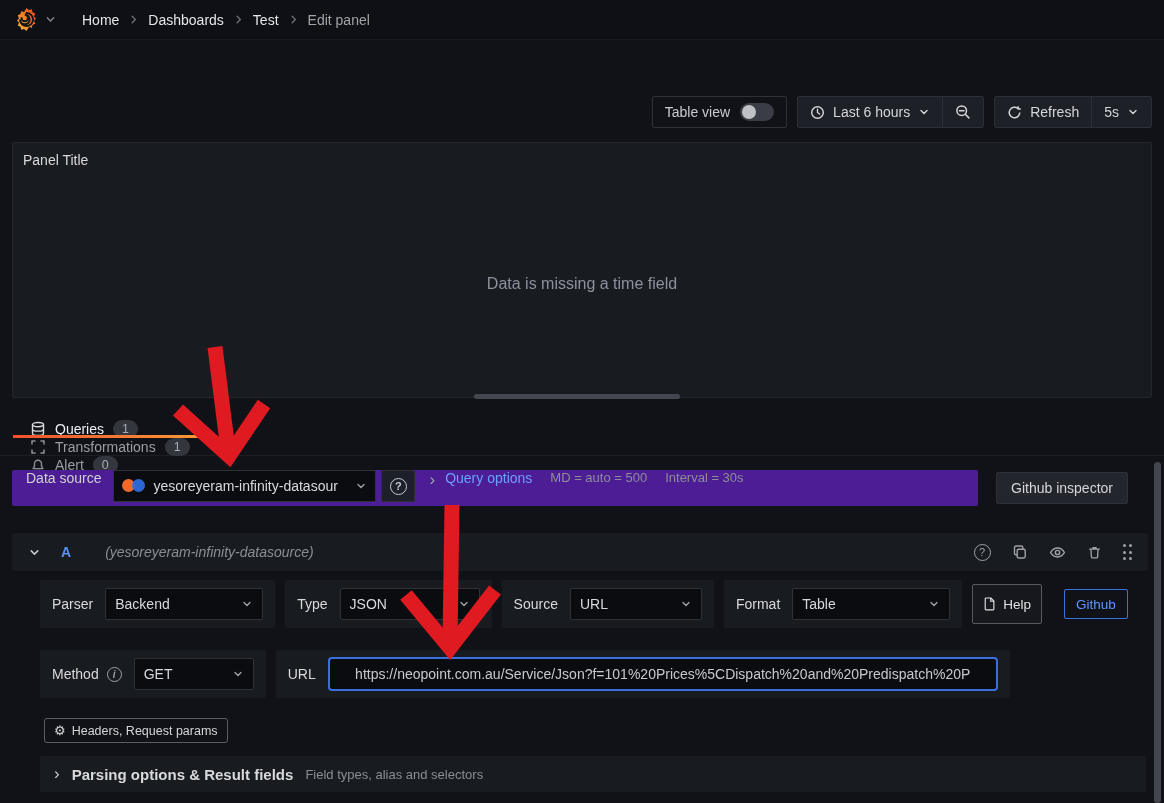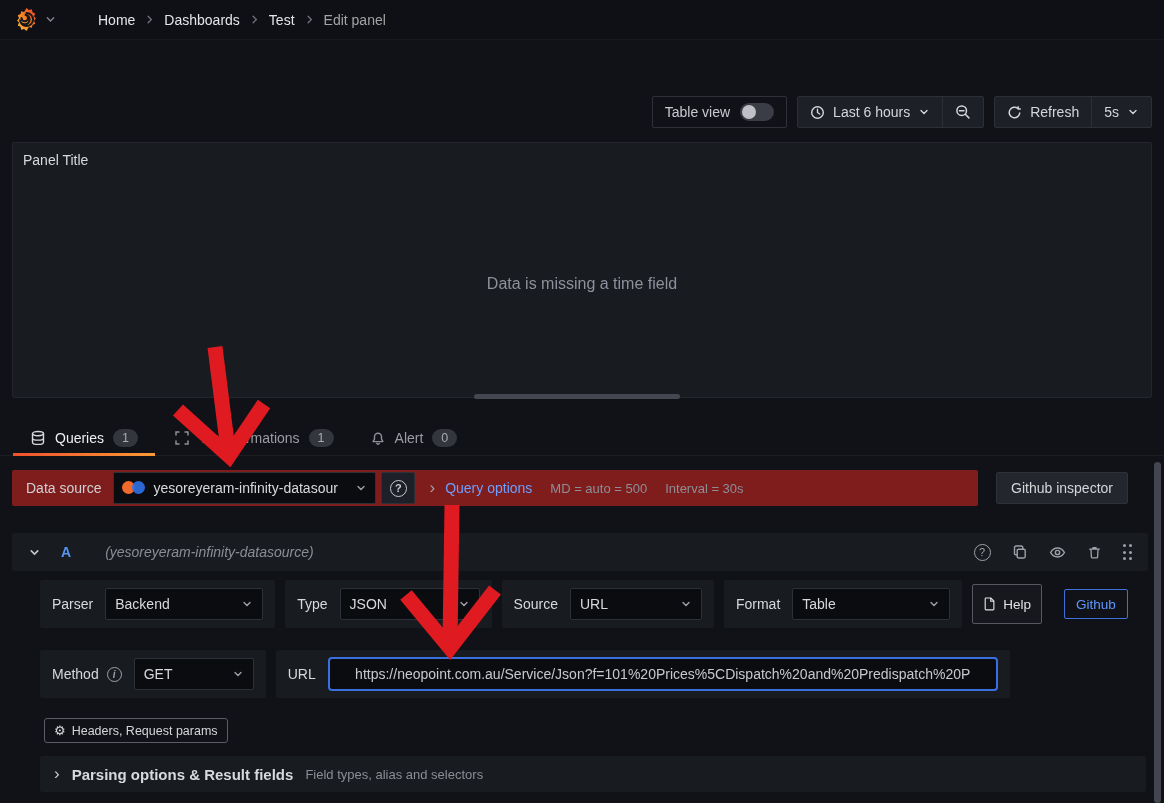--- a/index.html
+++ b/index.html
@@ -7,21 +7,21 @@
   #app {
     position:relative; width:1164px; height:803px; overflow:hidden;
     background:#111217; font-family:"Liberation Sans", sans-serif;
     color:#ccccdc; font-size:14px;
   }
   svg { display:block; }
 
   
   .topnav { position:absolute; left:0; top:0; width:100%; height:40px;
     background:#0e1015; border-bottom:1px solid rgba(255,255,255,0.04);
-    display:flex; align-items:center; padding:0 14px;gap:16px; }
+    display:flex; align-items:center; padding:0 14px; }
   .logo-wrap { display:flex; align-items:center; gap:4px; cursor:pointer; }
   .logo-caret { color:#83858d; margin-left:2px; }
   .breadcrumb { display:flex; align-items:center; gap:9px; margin-left:26px; }
   .crumb { color:#e4e5e9; font-weight:500; text-decoration:none; cursor:pointer; }
   .crumb.current { color:#a3a3a3; cursor:default; }
   .crumb-sep { color:#6d7078; display:flex; }
 
   
   .toolbar { position:absolute; top:96px; right:12px; height:32px;
     display:flex; align-items:flex-start; gap:10px; }
@@ -43,36 +43,36 @@
   
   .panel { position:absolute; left:12px; right:12px; top:142px; height:256px;
     background:#181b1f; border:1px solid #24262d; border-radius:2px; }
   .panel-title { position:absolute; left:10px; top:9px; font-weight:500; color:#d8d9dd; }
   .panel-msg { position:absolute; left:0; right:0; top:132px; text-align:center;
     font-size:16px; color:#8e909d; }
   .resize-handle { position:absolute; top:394px; left:474px; width:206px; height:5px;
     border-radius:3px; background:#44474f; cursor:row-resize; }
 
   
-  .tabs { position:absolute; left:12px; top:420px; height:36px; display:flex; }
+  .tabs { position:absolute; left:12px; top:420px; height:36px; display:flex;flex-direction:column; }
   .tabbar-line { position:absolute; left:0; top:455px; width:100%; height:1px;
     background:rgba(255,255,255,0.05); }
   .tab { display:flex; align-items:center; gap:9px; padding:0 18px;
     color:#9b9da4; position:relative; cursor:pointer; }
   .tab .ticon { display:flex; color:#8e9097; }
   .tab.active { color:#eceff3; }
   .tab.active .ticon { color:#d8d9dd; }
   .tab.active::after { content:""; position:absolute; left:1px; right:1px; bottom:0;
     height:3px; background:linear-gradient(90deg,#f0522c,#fb9a36); }
   .badge { background:#33363d; color:#a9abb3; border-radius:11px;
     padding:2px 9px; font-size:12.5px; }
 
   
   .qtoolbar { position:absolute; left:12px; top:470px; width:966px; height:36px;
-    background:#7f1d1d; border-radius:2px; display:flex; align-items:center;
+    background:#4c1d95; border-radius:2px; display:flex; 
     padding:0 8px; }
   .ds-label { color:#d0d1d6; margin:0 12px 0 6px; }
   .ds-picker { height:32px; width:263px; background:#0b0c10; border:1px solid #2f3138;
     border-radius:2px; display:flex; align-items:center; gap:8px; padding:0 8px;
     color:#d8d9dd; cursor:pointer; }
   .infinity-logo { width:23px; height:14px; position:relative; flex:none; }
   .infinity-logo i { position:absolute; top:0; width:13px; height:13px; border-radius:50%; }
   .infinity-logo .c-left { left:0; background:#f2692c; }
   .infinity-logo .c-right { right:0; background:#2f6fe0; opacity:0.93; }
   .picker-text { flex:1; overflow:hidden; white-space:nowrap; }

